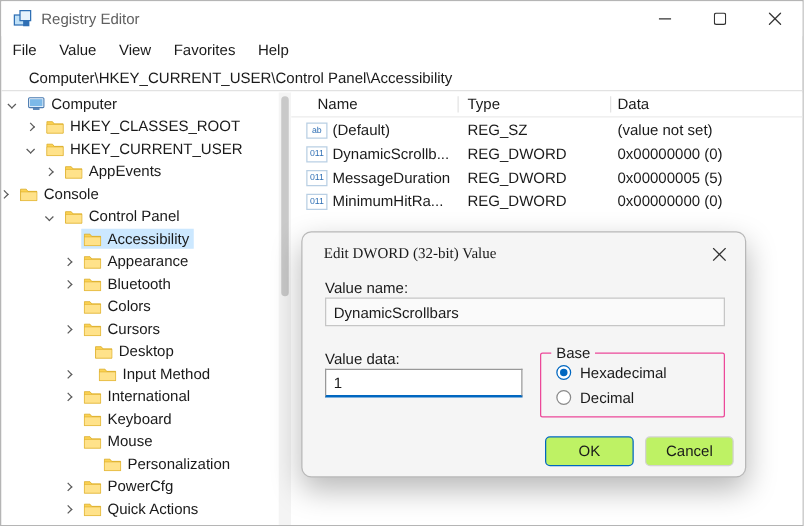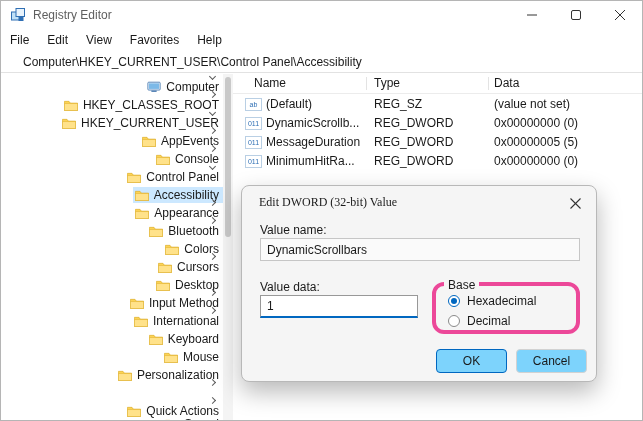--- a/index.html
+++ b/index.html
@@ -20,21 +20,21 @@
   .menubar { position:absolute; left:0; top:28px; right:0; height:22px; display:flex; align-items:center; }
   .menu-item { padding:0 9px; line-height:22px; cursor:default; }
 
   
   .addressbar { position:absolute; left:0; top:50px; right:0; height:22px; border-bottom:1px solid #e2e2e2; }
   .addressbar input { width:100%; height:100%; border:none; outline:none; padding:0 8px;
                       font:inherit; font-size:12px; color:#1a1a1a; background:transparent;margin-left:14px; }
 
   
   .tree { position:absolute; left:0; top:73px; width:222px; bottom:0; overflow:hidden; }
-  .tree-row { height:18px; display:flex; align-items:flex-end; white-space:nowrap;flex-direction:column; }
+  .tree-row { height:18px; display:flex; align-items:center; white-space:nowrap; }
   .chev { width:5px; height:5px; border-right:1px solid #5a5a5a; border-bottom:1px solid #5a5a5a;
           margin-right:8px; flex:0 0 auto; }
   .chev.collapsed { transform:rotate(-45deg); }
   .chev.expanded  { transform:rotate(45deg); }
   .chev.none { border:none; }
   .node { display:flex; align-items:center; padding:1px 4px 1px 2px; }
   .node.selected { background:#cce8ff; }
   .node-icon { margin-right:5px; display:inline-flex; flex:0 0 auto; }
 
   
@@ -64,30 +64,30 @@
                   display:flex; align-items:center; justify-content:center; }
   .dlg-label { position:absolute; color:#1a1a1a; }
   .lbl-name { left:18px; top:37px; }
   .field-name { position:absolute; left:18px; top:52px; width:320px; height:23px; background:#fafafa;
                 border:1px solid #c6c6c6; font:inherit; font-size:12px; padding:0 6px; color:#1a1a1a; }
   .lbl-data { left:18px; top:94px; }
   .field-data { position:absolute; left:18px; top:109px; width:158px; height:23px; background:#fff;
                 border:1px solid #989898; border-bottom:2px solid #0067c0; font:inherit; font-size:12px;
                 padding:0 6px; color:#1a1a1a; outline:none; }
   .groupbox { position:absolute; left:190px; top:96px; width:148px; height:52px;
-              border:4px solid #ec4899; border-radius:12px; }
+              border:1px solid #ec4899; border-radius:2px; }
   .groupbox-label { position:absolute; left:8px; top:-8px; background:#f5f5f5; padding:0 4px; }
   .radio-row { position:absolute; left:12px; display:flex; align-items:center; gap:7px; cursor:default; }
   .radio-hex { top:8px; } .radio-dec { top:28px; }
   .radio { width:12px; height:12px; border:1px solid #8a8a8a; border-radius:50%; background:#fff;
            position:relative; flex:0 0 auto; }
   .radio.checked { border-color:#0067c0; }
   .radio.checked::after { content:""; position:absolute; left:2px; top:2px; right:2px; bottom:2px;
                           border-radius:50%; background:#0067c0; }
-  .btn { position:absolute; top:163px; width:71px; height:24px; background:#7dd3fc;
+  .btn { position:absolute; top:163px; width:71px; height:24px; background:#bef264;
          border:1px solid #d2d2d2; border-radius:4px; font:inherit; font-size:12px; color:#1a1a1a; }
   .btn-ok { left:194px; border:1.5px solid #0067c0; }
   .btn-cancel { left:274px; }
 </style>
 </head>
 <body>
 
 <div class="window">
 
   <div class="titlebar">
@@ -114,21 +114,21 @@
         <svg width="10" height="10">
             <line x1="0" y1="0" x2="10" y2="10" stroke="#333" stroke-width="1"></line>
             <line x1="10" y1="0" x2="0" y2="10" stroke="#333" stroke-width="1"></line>
           </svg>
       </div>
     </div>
   </div>
 
   <div class="menubar">
     <span class="menu-item">File</span>
-    <span class="menu-item">Edit</span>
+    <span class="menu-item">Value</span>
     <span class="menu-item">View</span>
     <span class="menu-item">Favorites</span>
     <span class="menu-item">Help</span>
   </div>
 
   <div class="addressbar">
     <input type="text" value="Computer\HKEY_CURRENT_USER\Control Panel\Accessibility" style="">
   </div>
 
   <div class="tree">
@@ -270,21 +270,21 @@
         <span class="node">
           <span class="node-icon">
             <svg width="14" height="11" viewBox="0 0 16 12.5">
               <path d="M0.5 1.5 h5.2 l1.6 2 H15.5 v8.5 H0.5 z" fill="#fcd354" stroke="#d8a820" stroke-width="0.7"></path>
               <path d="M0.5 4 H15.5 V12 H0.5 z" fill="#ffe28a" stroke="#d8a820" stroke-width="0.5"></path>
             </svg>
           </span>
           <span>Desktop</span>
         </span>
       </div>
-      <div class="tree-row" style="padding-left: 51px;">
+      <div class="tree-row" style="padding-left: 51px; gap: 12px;">
         <span class="chev collapsed"></span>
         <span class="node">
           <span class="node-icon">
             <svg width="14" height="11" viewBox="0 0 16 12.5">
               <path d="M0.5 1.5 h5.2 l1.6 2 H15.5 v8.5 H0.5 z" fill="#fcd354" stroke="#d8a820" stroke-width="0.7"></path>
               <path d="M0.5 4 H15.5 V12 H0.5 z" fill="#ffe28a" stroke="#d8a820" stroke-width="0.5"></path>
             </svg>
           </span>
           <span>Input Method</span>
         </span>
@@ -332,20 +332,29 @@
             <svg width="14" height="11" viewBox="0 0 16 12.5">
               <path d="M0.5 1.5 h5.2 l1.6 2 H15.5 v8.5 H0.5 z" fill="#fcd354" stroke="#d8a820" stroke-width="0.7"></path>
               <path d="M0.5 4 H15.5 V12 H0.5 z" fill="#ffe28a" stroke="#d8a820" stroke-width="0.5"></path>
             </svg>
           </span>
           <span>Personalization</span>
         </span>
       </div>
       <div class="tree-row" style="padding-left: 51px;">
         <span class="chev collapsed"></span>
+        <span class="node">
+          <span class="node-icon">
+            <svg width="14" height="11" viewBox="0 0 16 12.5">
+              <path d="M0.5 1.5 h5.2 l1.6 2 H15.5 v8.5 H0.5 z" fill="#fcd354" stroke="#d8a820" stroke-width="0.7"></path>
+              <path d="M0.5 4 H15.5 V12 H0.5 z" fill="#ffe28a" stroke="#d8a820" stroke-width="0.5"></path>
+            </svg>
+          </span>
+          <span>PowerCfg</span>
+        </span>
       </div>
       <div class="tree-row" style="padding-left: 51px;">
         <span class="chev collapsed"></span>
         <span class="node">
           <span class="node-icon">
             <svg width="14" height="11" viewBox="0 0 16 12.5">
               <path d="M0.5 1.5 h5.2 l1.6 2 H15.5 v8.5 H0.5 z" fill="#fcd354" stroke="#d8a820" stroke-width="0.7"></path>
               <path d="M0.5 4 H15.5 V12 H0.5 z" fill="#ffe28a" stroke="#d8a820" stroke-width="0.5"></path>
             </svg>
           </span>

